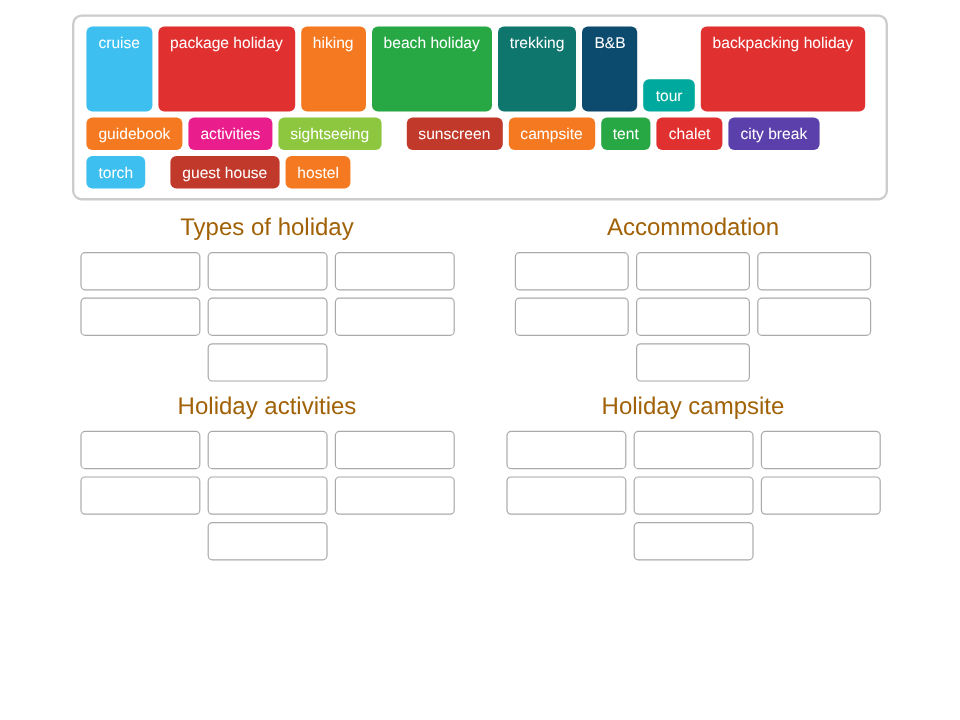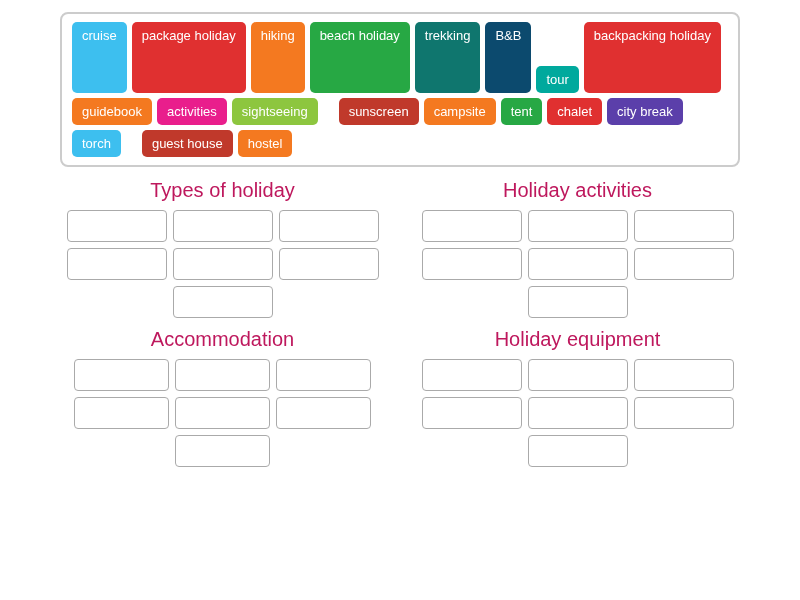--- a/index.html
+++ b/index.html
@@ -56,21 +56,21 @@
     .category {
       display: flex;
       flex-direction: column;
       align-items: center;
     }
 
     .category-title {
       font-size: 20px;
       font-weight: normal;
       margin-bottom: 8px;
-      color: #be185d;
+      color: #a16207;
     }
 
     .drop-cell {
       border: 1.5px solid #aaa;
       border-radius: 4px;
       height: 32px;
       background: #fff;
       min-width: 90px;
     }
 
@@ -139,59 +139,59 @@
         <div class="drop-cell"></div>
         <div class="drop-cell"></div>
       </div>
       <div class="drop-row">
         <div class="drop-cell"></div>
       </div>
     </div>
   </div>
 
   <div class="category">
+    <div class="category-title">Accommodation</div>
+    <div class="drop-area accom-area">
+      <div class="drop-row">
+        <div class="drop-cell"></div>
+        <div class="drop-cell"></div>
+        <div class="drop-cell"></div>
+      </div>
+      <div class="drop-row">
+        <div class="drop-cell"></div>
+        <div class="drop-cell"></div>
+        <div class="drop-cell"></div>
+      </div>
+      <div class="drop-row">
+        <div class="drop-cell"></div>
+      </div>
+    </div>
+  </div>
+
+  <div class="category">
     <div class="category-title">Holiday activities</div>
     <div class="drop-area">
       <div class="drop-row">
         <div class="drop-cell"></div>
         <div class="drop-cell"></div>
         <div class="drop-cell"></div>
       </div>
       <div class="drop-row">
         <div class="drop-cell"></div>
         <div class="drop-cell"></div>
         <div class="drop-cell"></div>
       </div>
       <div class="drop-row">
         <div class="drop-cell"></div>
       </div>
     </div>
   </div>
 
   <div class="category">
-    <div class="category-title">Accommodation</div>
-    <div class="drop-area accom-area">
-      <div class="drop-row">
-        <div class="drop-cell"></div>
-        <div class="drop-cell"></div>
-        <div class="drop-cell"></div>
-      </div>
-      <div class="drop-row">
-        <div class="drop-cell"></div>
-        <div class="drop-cell"></div>
-        <div class="drop-cell"></div>
-      </div>
-      <div class="drop-row">
-        <div class="drop-cell"></div>
-      </div>
-    </div>
-  </div>
-
-  <div class="category">
-    <div class="category-title">Holiday equipment</div>
+    <div class="category-title">Holiday campsite</div>
     <div class="drop-area">
       <div class="drop-row">
         <div class="drop-cell"></div>
         <div class="drop-cell"></div>
         <div class="drop-cell"></div>
       </div>
       <div class="drop-row">
         <div class="drop-cell"></div>
         <div class="drop-cell"></div>
         <div class="drop-cell"></div>

